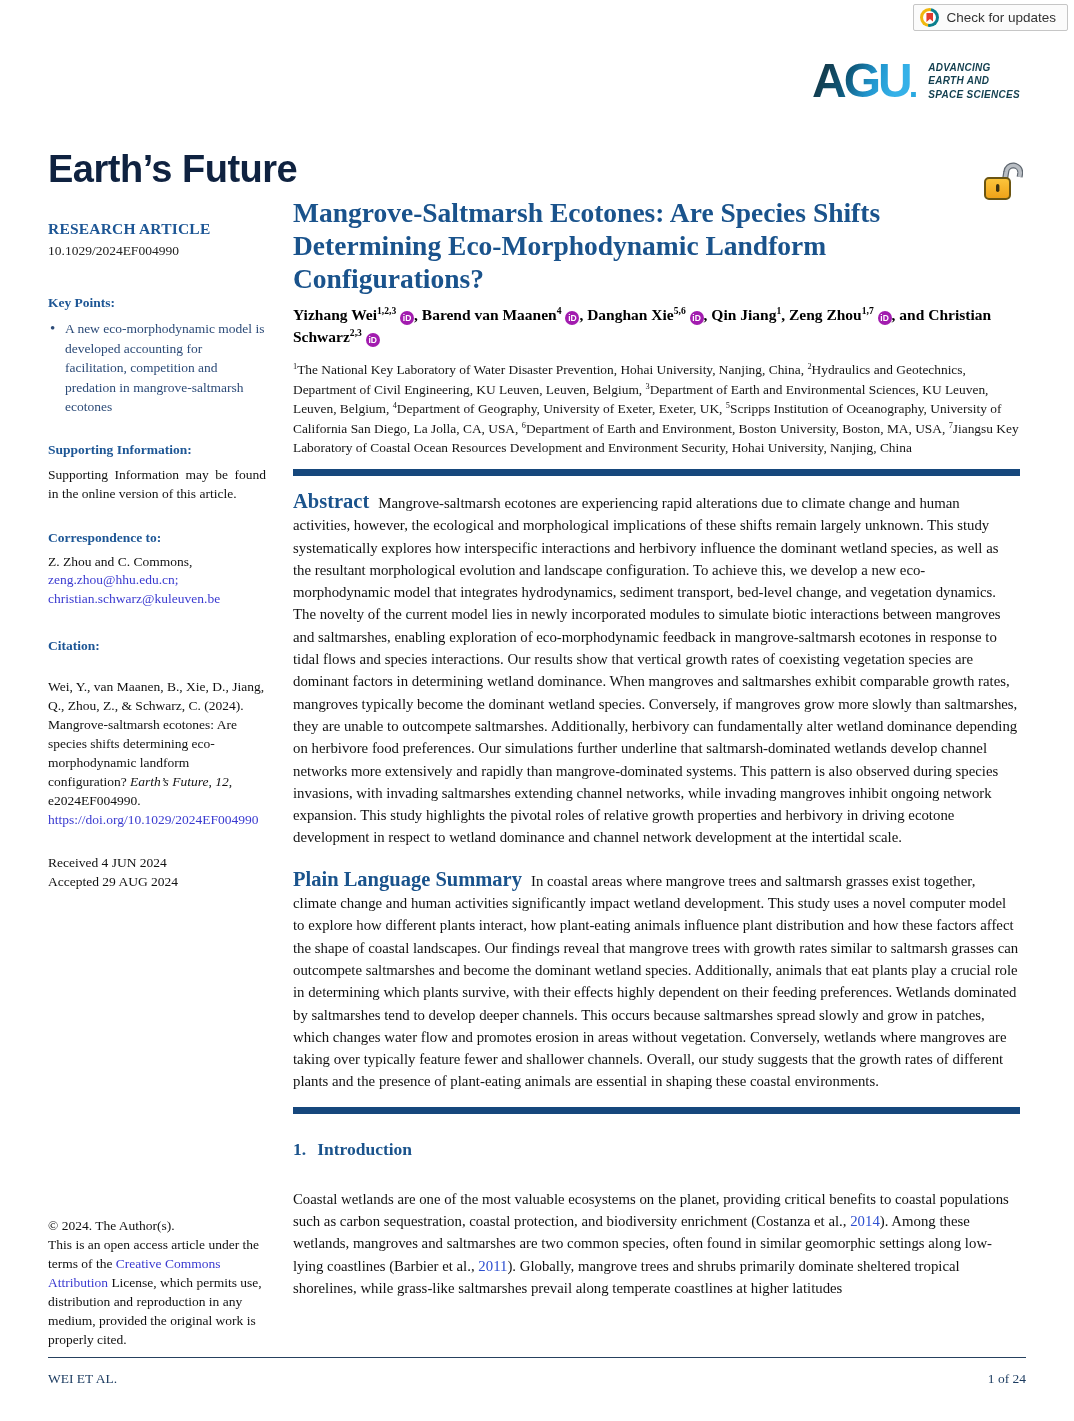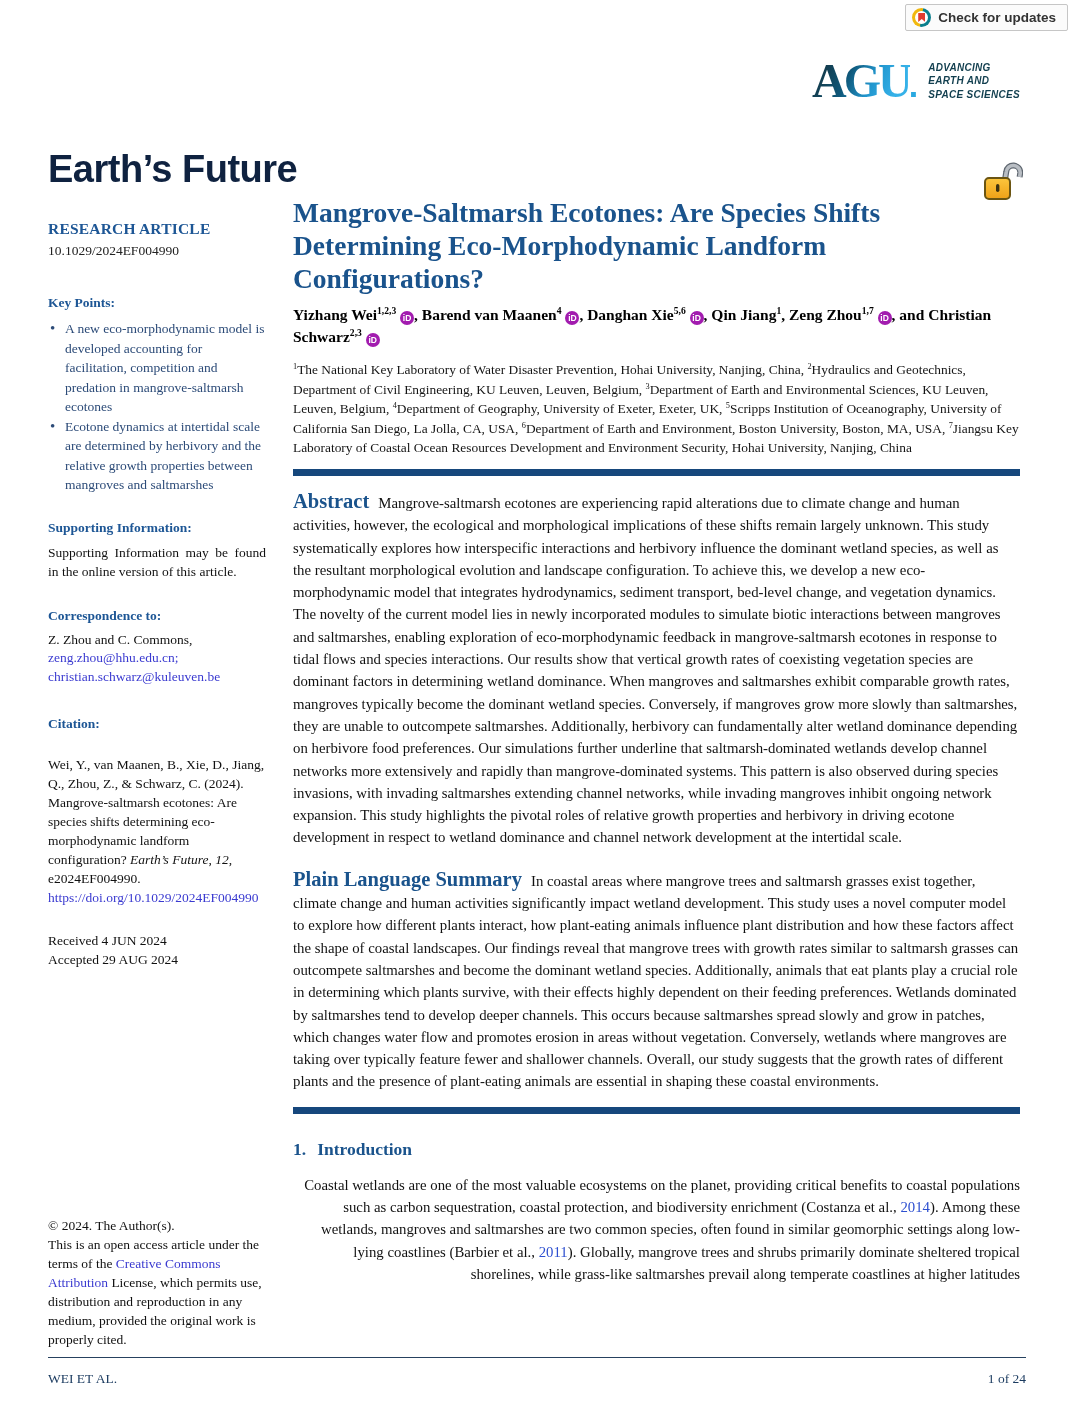--- a/index.html
+++ b/index.html
@@ -11,34 +11,33 @@
   }
   .page { position:absolute; inset:0; }
 
   
   .badge {
     position:absolute; top:4px; right:6px; height:27px;
     display:flex; align-items:center; gap:7px; padding:0 11px 0 6px;
     border:1px solid #c6c6c6; border-radius:2px; background:#fbfbfb;
     font-family:"Liberation Sans", sans-serif; font-size:13.5px; color:#333;
     cursor:pointer;
-    font-weight:bold;
   }
   .cm-ring { width:19px; height:19px; border-radius:50%;
     background:linear-gradient(100deg,#f1b80e 48%,#0b7f8d 52%);
     display:flex; align-items:center; justify-content:center; }
   .cm-inner { width:13px; height:13px; border-radius:50%; background:#fff;
     display:flex; align-items:center; justify-content:center; }
   .cm-book { width:7px; height:9px; background:#e23b2e;
     clip-path:polygon(0 0,100% 0,100% 100%,50% 66%,0 100%); }
 
   
   .agu { position:absolute; top:57px; right:54px; display:flex; align-items:center; gap:10px; }
   .agu-word {
-    font-family:Liberation Serif, serif; font-weight:900; font-size:48px;
+    font-family:Liberation Sans, sans-serif; font-weight:900; font-size:48px;
     letter-spacing:-3px; line-height:1;
     background:linear-gradient(115deg,#133c4d 15%,#0f587a 38%,#2196ce 60%,#35b1e8 82%);
     -webkit-background-clip:text; background-clip:text; color:transparent;
   }
   .agu-dot { font-family:"Liberation Sans", sans-serif; font-weight:900; font-size:34px; color:#2aa9e1; line-height:1; margin-left:-1px; }
   .agu-tag { font-family:"Liberation Sans", sans-serif; font-weight:700; font-size:10px; line-height:13.5px; color:#123f4f; letter-spacing:0.3px;font-style:italic; }
 
   
   .masthead {
     position:absolute; left:48px; top:148px;
@@ -80,21 +79,21 @@
     font-size:8.5px; font-weight:bold; text-align:center; line-height:14px;
     vertical-align:-1px; cursor:pointer; }
   .affil { margin-top:12px; font-size:13.4px; line-height:19.6px; color:#141414; }
   .bar { height:7px; background:#16477c; margin-top:11px; }
   .para { margin-top:14px; font-size:14.8px; line-height:22.3px; color:#111; }
   .para-h { font-size:20.5px; font-weight:bold; color:#1a538c; margin-right:9px; }
   .pls { margin-top:19px; }
   .bar2 { margin-top:14px; }
   .sec-h { margin-top:25px; font-size:17.5px; font-weight:bold; color:#1a538c; font-family:"Liberation Serif", serif; }
   .sec-h .num { margin-right:11px; }
-  .intro { margin-top:14px;text-align:right; }
+  .intro { margin-top:28px; }
 
   
   .footer { position:absolute; left:48px; top:1357px; width:978px;
     border-top:1.5px solid #26415f; display:flex; justify-content:space-between;
     padding-top:13px; font-size:13.5px; color:#1a3a5f; }
 </style>
 </head>
 <body>
 
 <div class="page">
@@ -134,21 +133,20 @@
     </svg>
   </div>
 
   <div class="sidebar">
     <div class="sb-type">RESEARCH ARTICLE</div>
     <div class="sb-doi">10.1029/2024EF004990</div>
 
     <div class="sb-h kp-h">Key Points:</div>
     <ul class="kp-list">
         <li>A new eco-morphodynamic model is developed accounting for facilitation, competition and predation in mangrove-saltmarsh ecotones</li>
-        <li>Ecotone dynamics at intertidal scale are determined by herbivory and the relative growth properties between mangroves and saltmarshes</li>
       </ul>
 
     <div class="sb-h si-h">Supporting Information:</div>
     <div class="sb-text">Supporting Information may be found in the online version of this article.</div>
 
     <div class="sb-h corr-h">Correspondence to:</div>
     <div class="corr-names">Z. Zhou and C. Commons,</div>
     <div class="corr-email"><a class="lnk">zeng.zhou@hhu.edu.cn;</a></div>
     <div class="corr-email"><a class="lnk">christian.schwarz@kuleuven.be</a></div>
 

